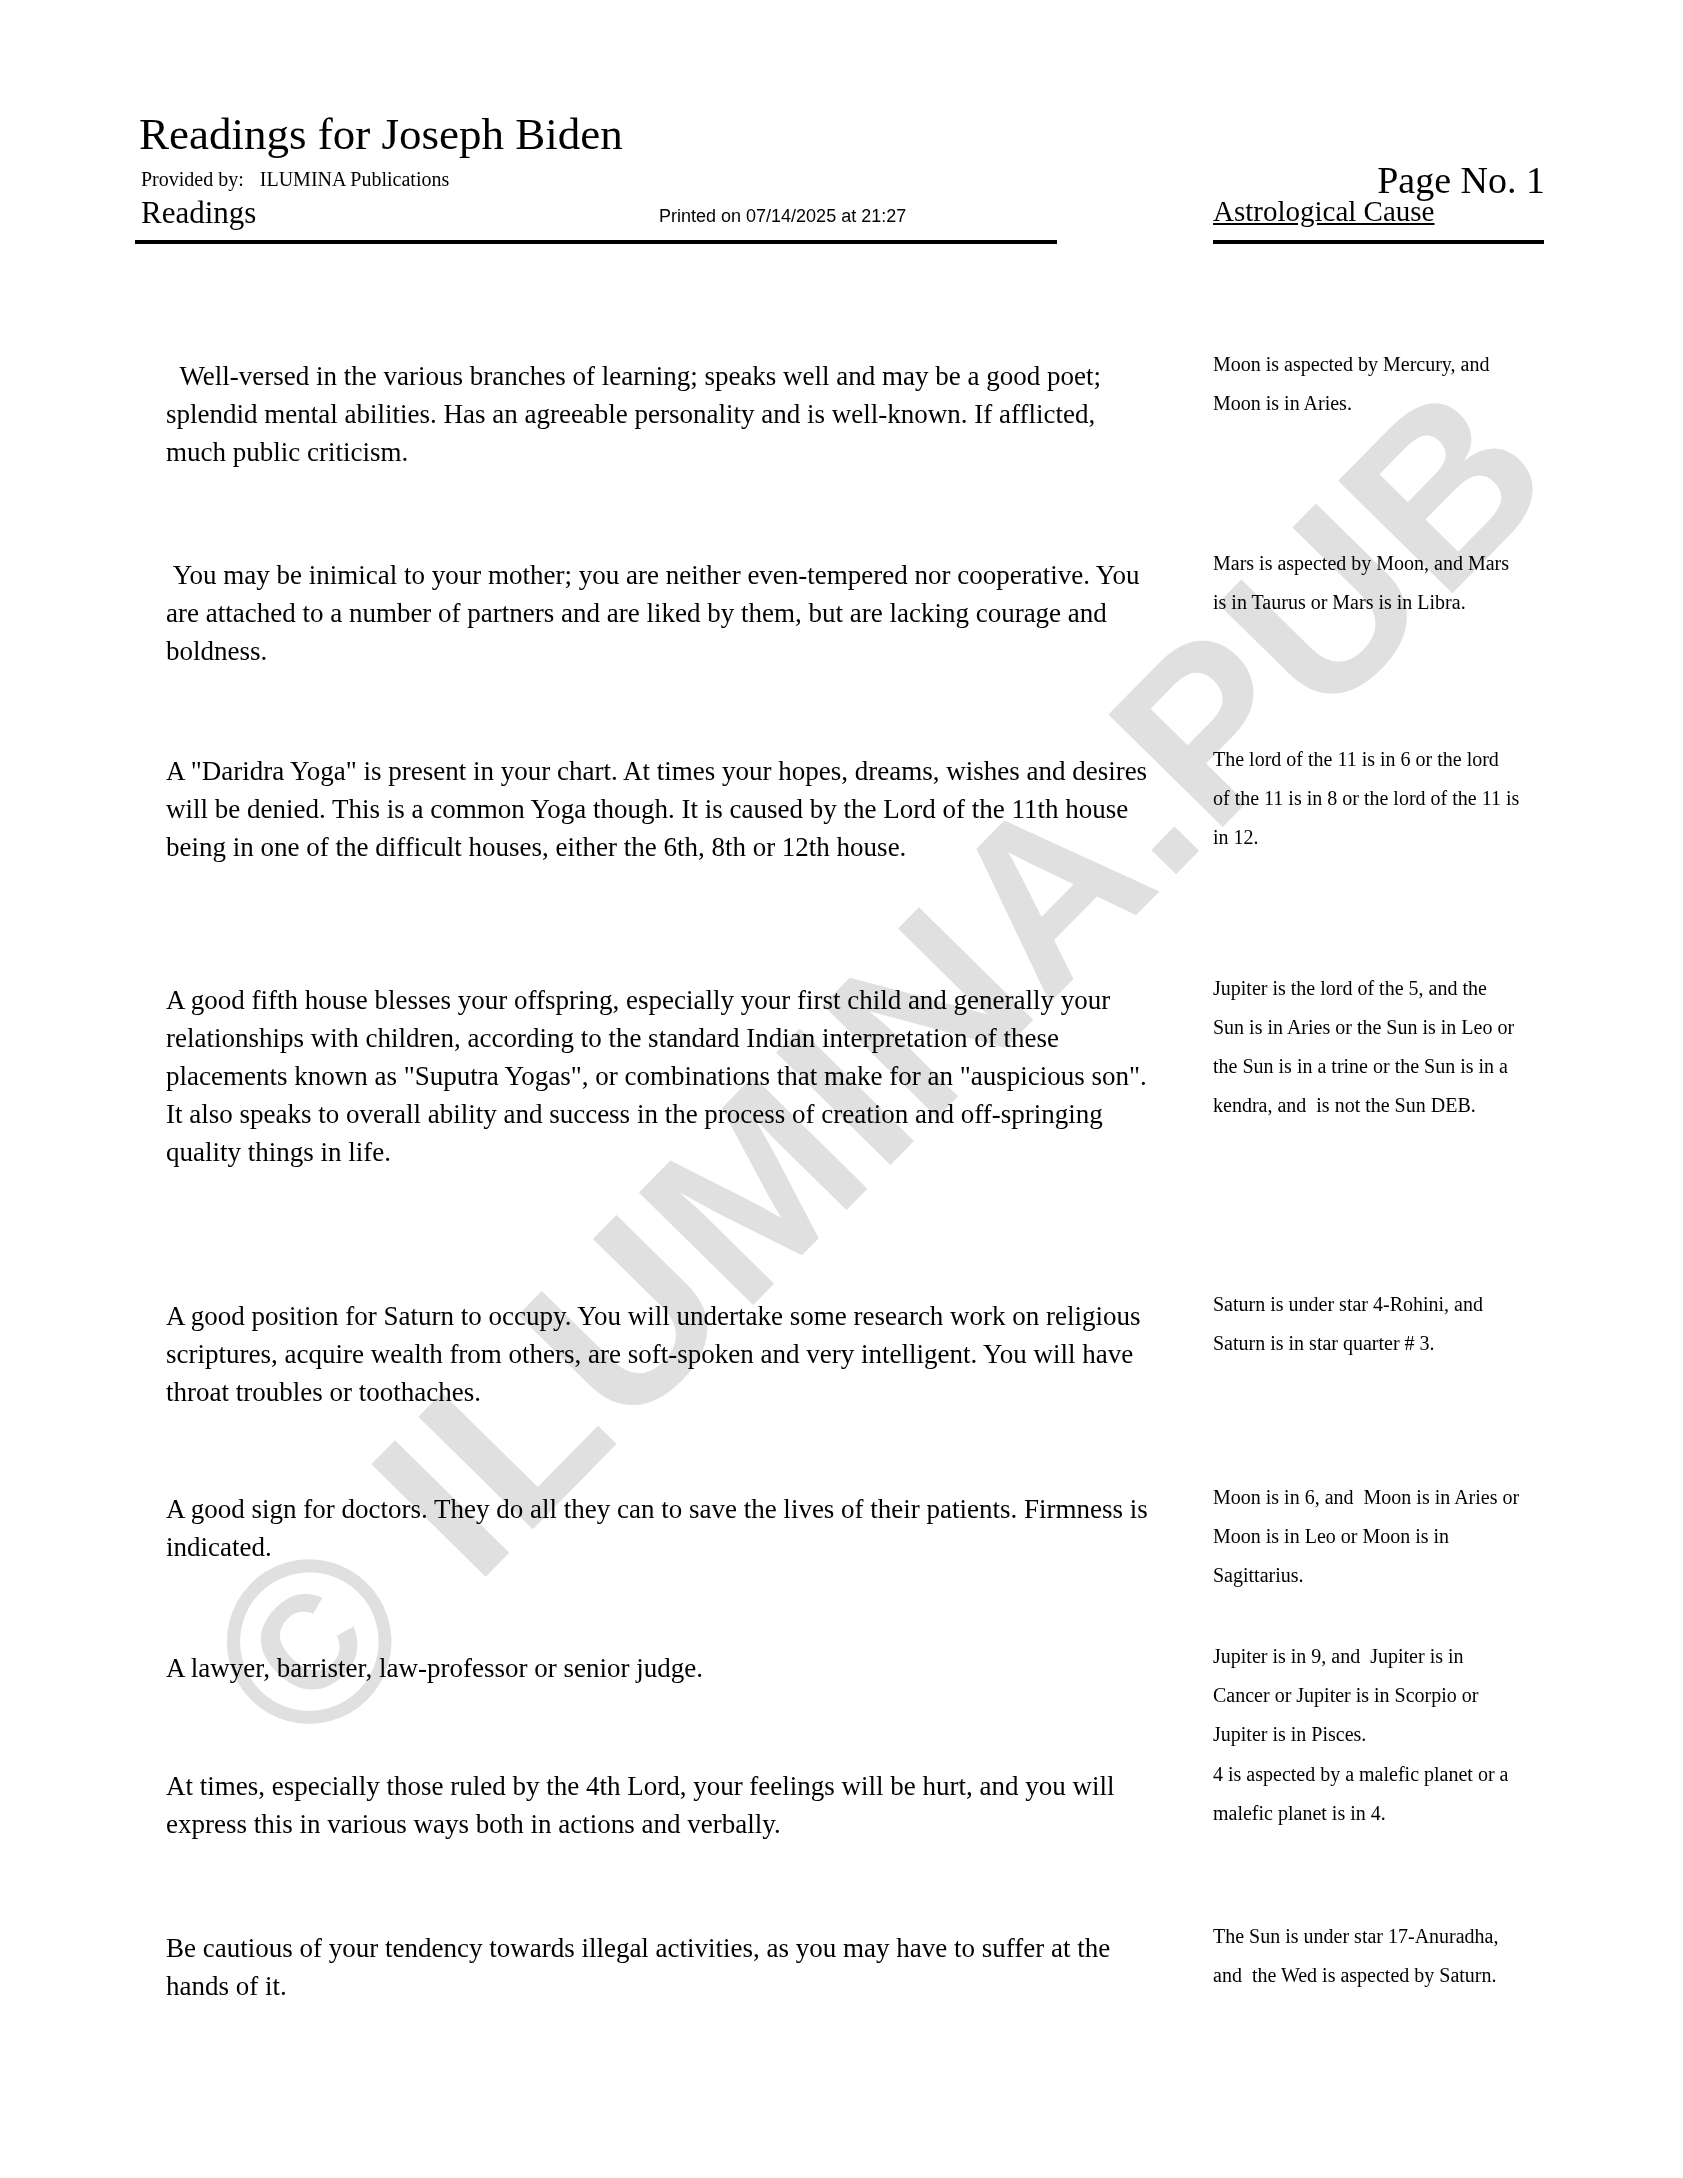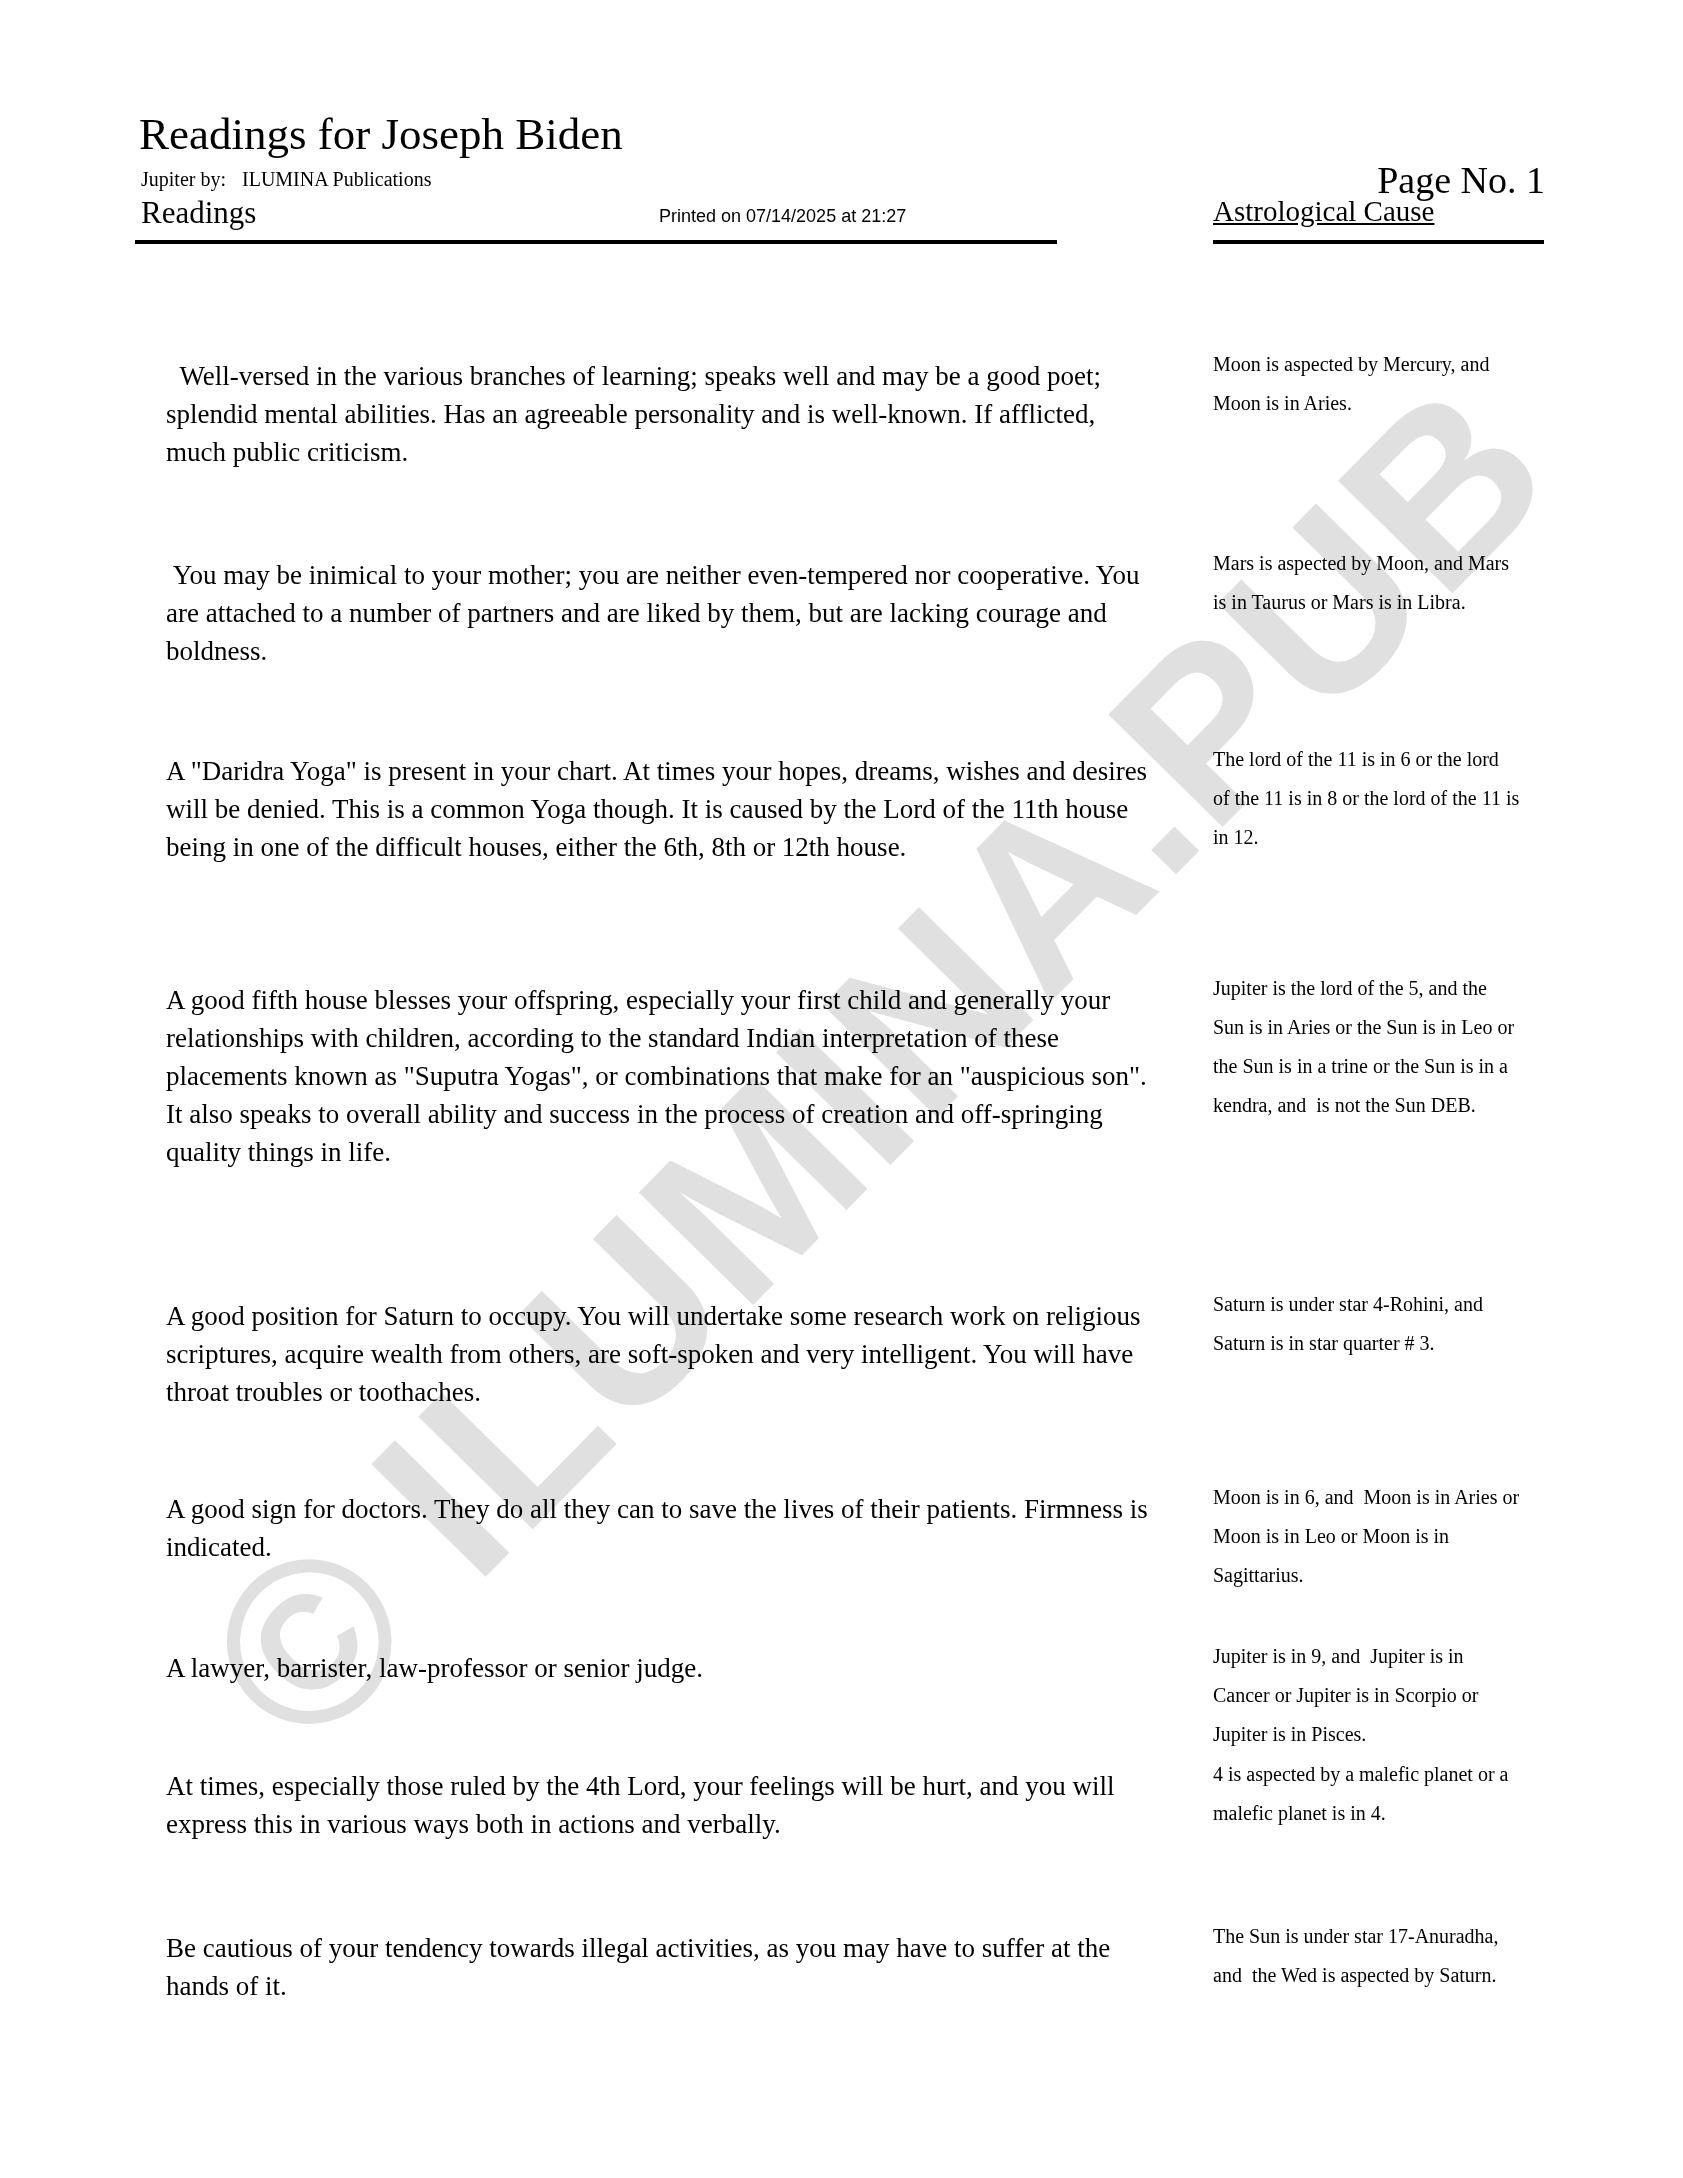--- a/index.html
+++ b/index.html
@@ -60,21 +60,21 @@
 </head>
 <body>
 
 <div class="page">
 
   <div class="watermark">© ILUMINA.PUB</div>
 
   <div class="hdr title">Readings for Joseph Biden</div>
 
   <div class="hdr provided">
-    <span>Jupiter by:</span><span class="val">ILUMINA Publications</span>
+    <span>Provided by:</span><span class="val">ILUMINA Publications</span>
   </div>
 
   <div class="hdr section-title">Readings</div>
 
   <div class="hdr printed">Printed on 07/14/2025 at 21:27</div>
 
   <div class="hdr page-no">Page No. 1</div>
 
   <div class="hdr astro-heading">Astrological Cause</div>
 

